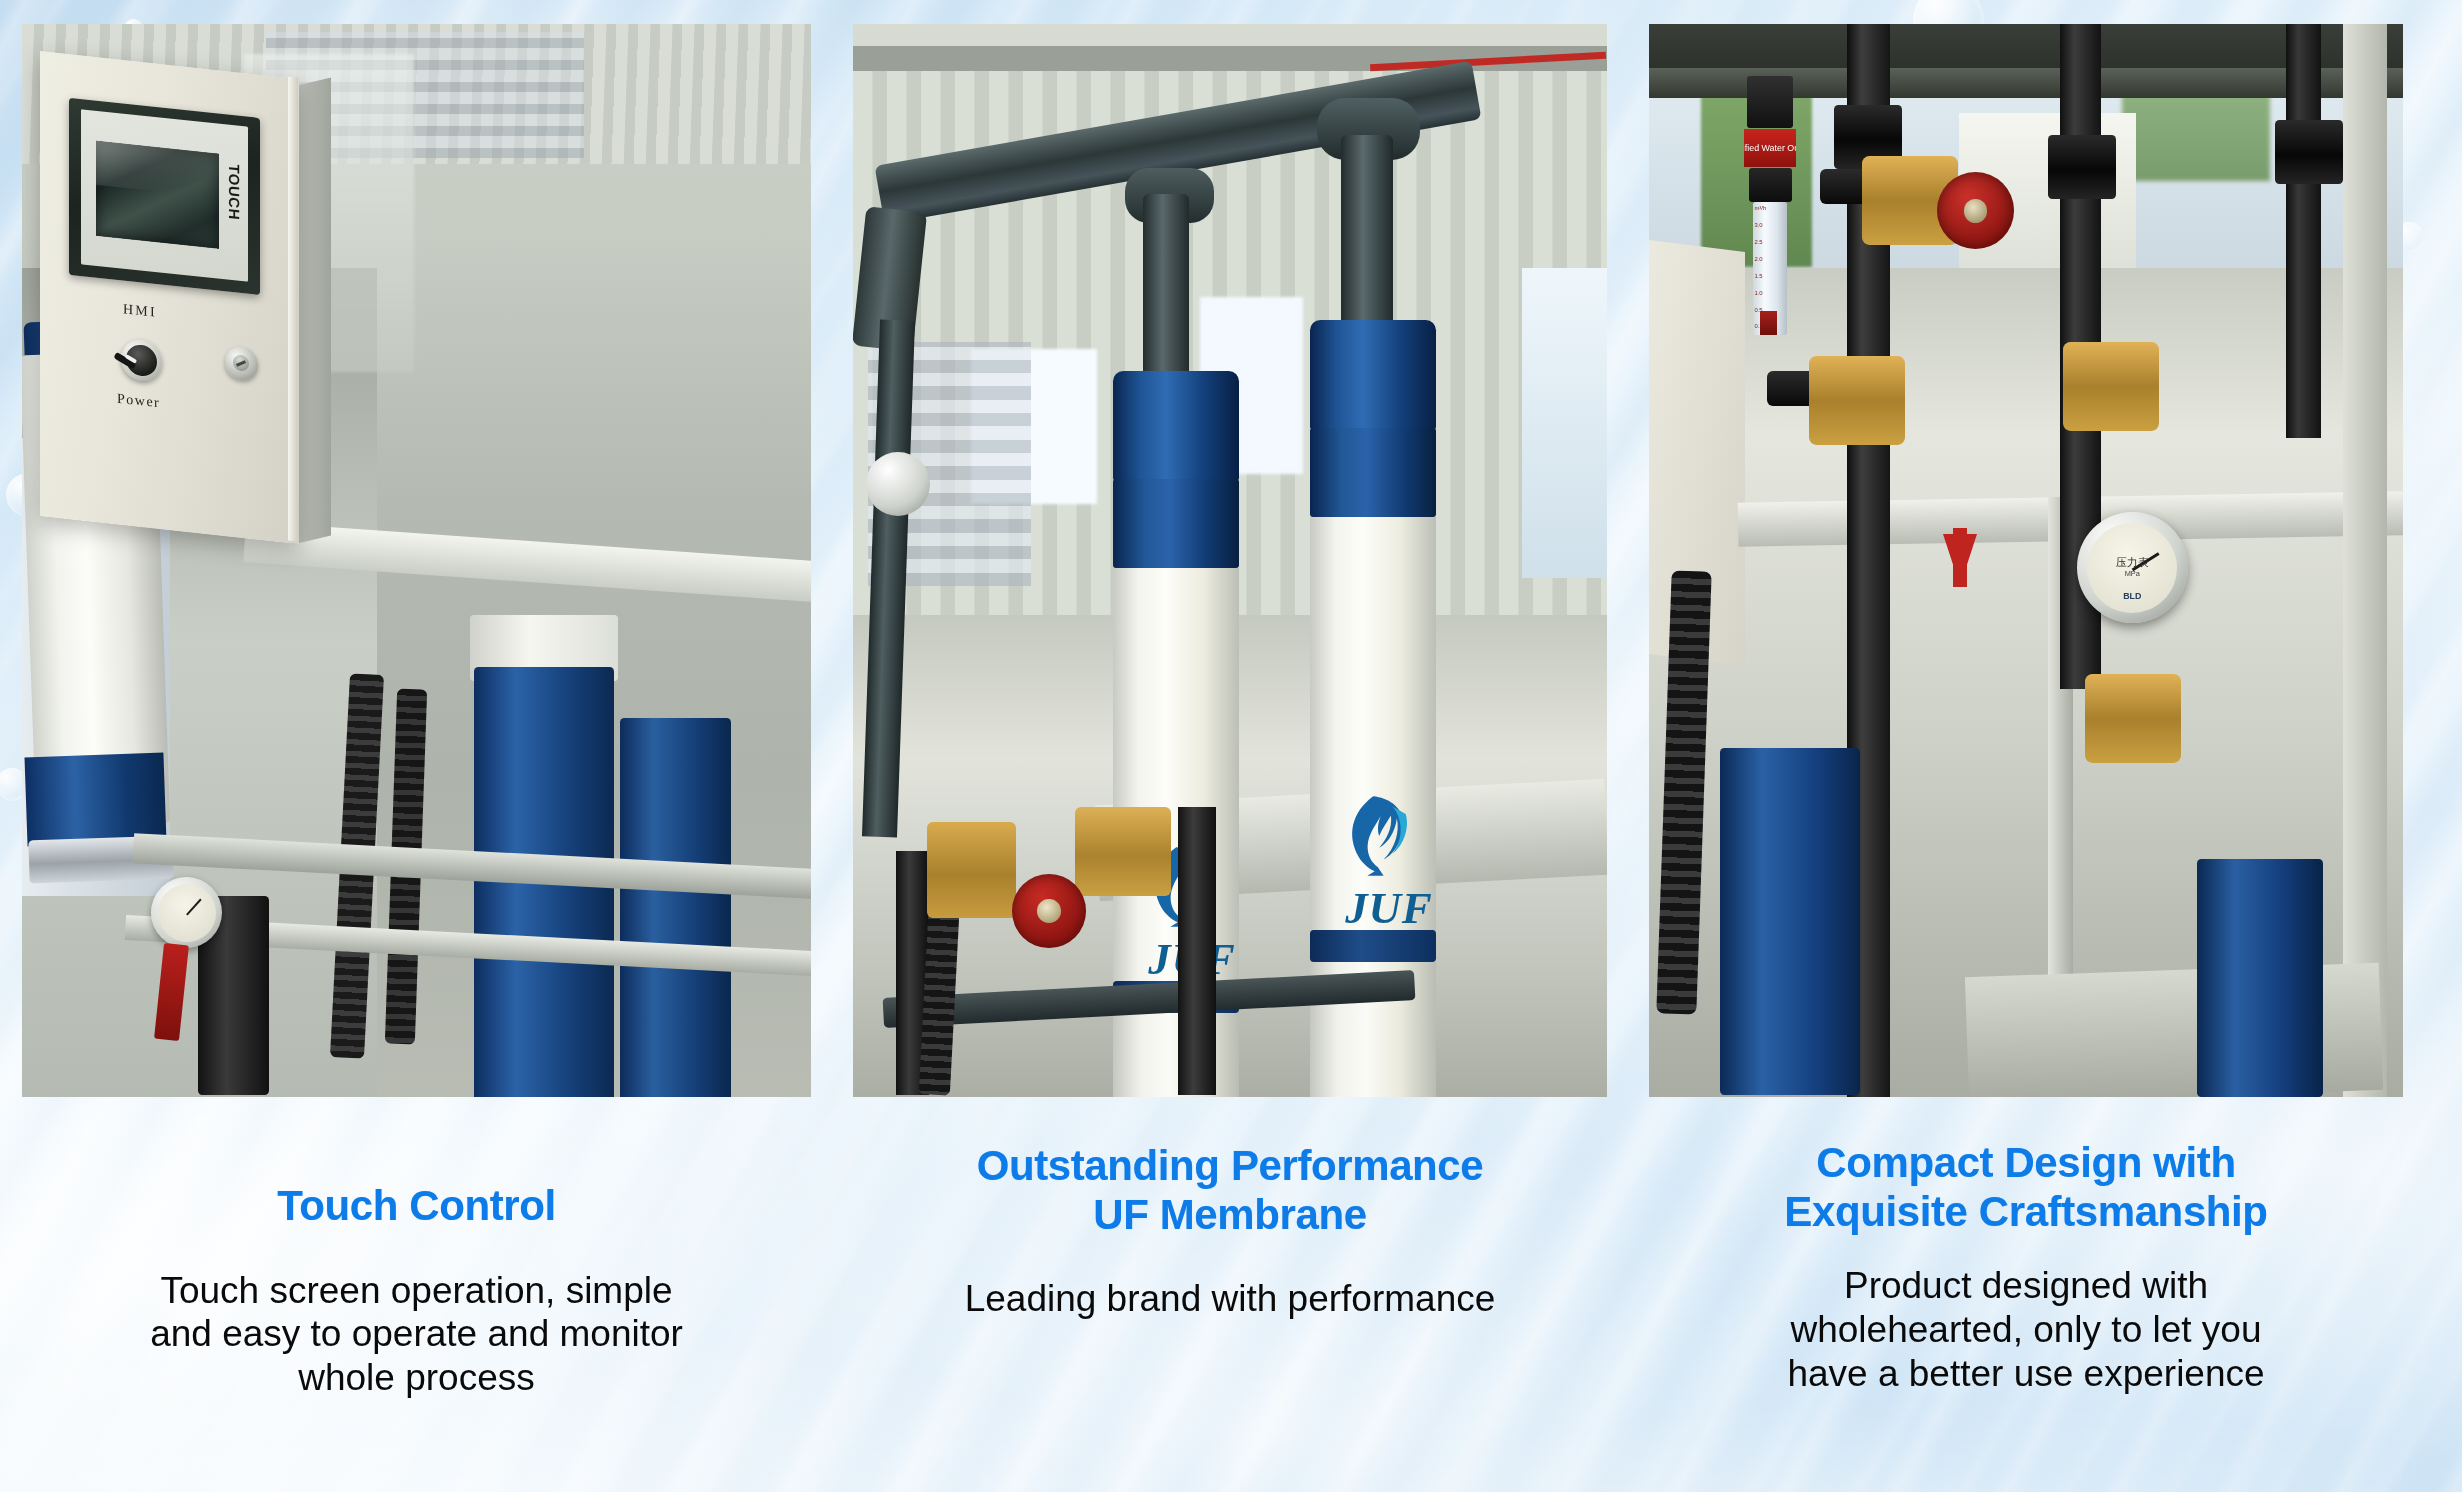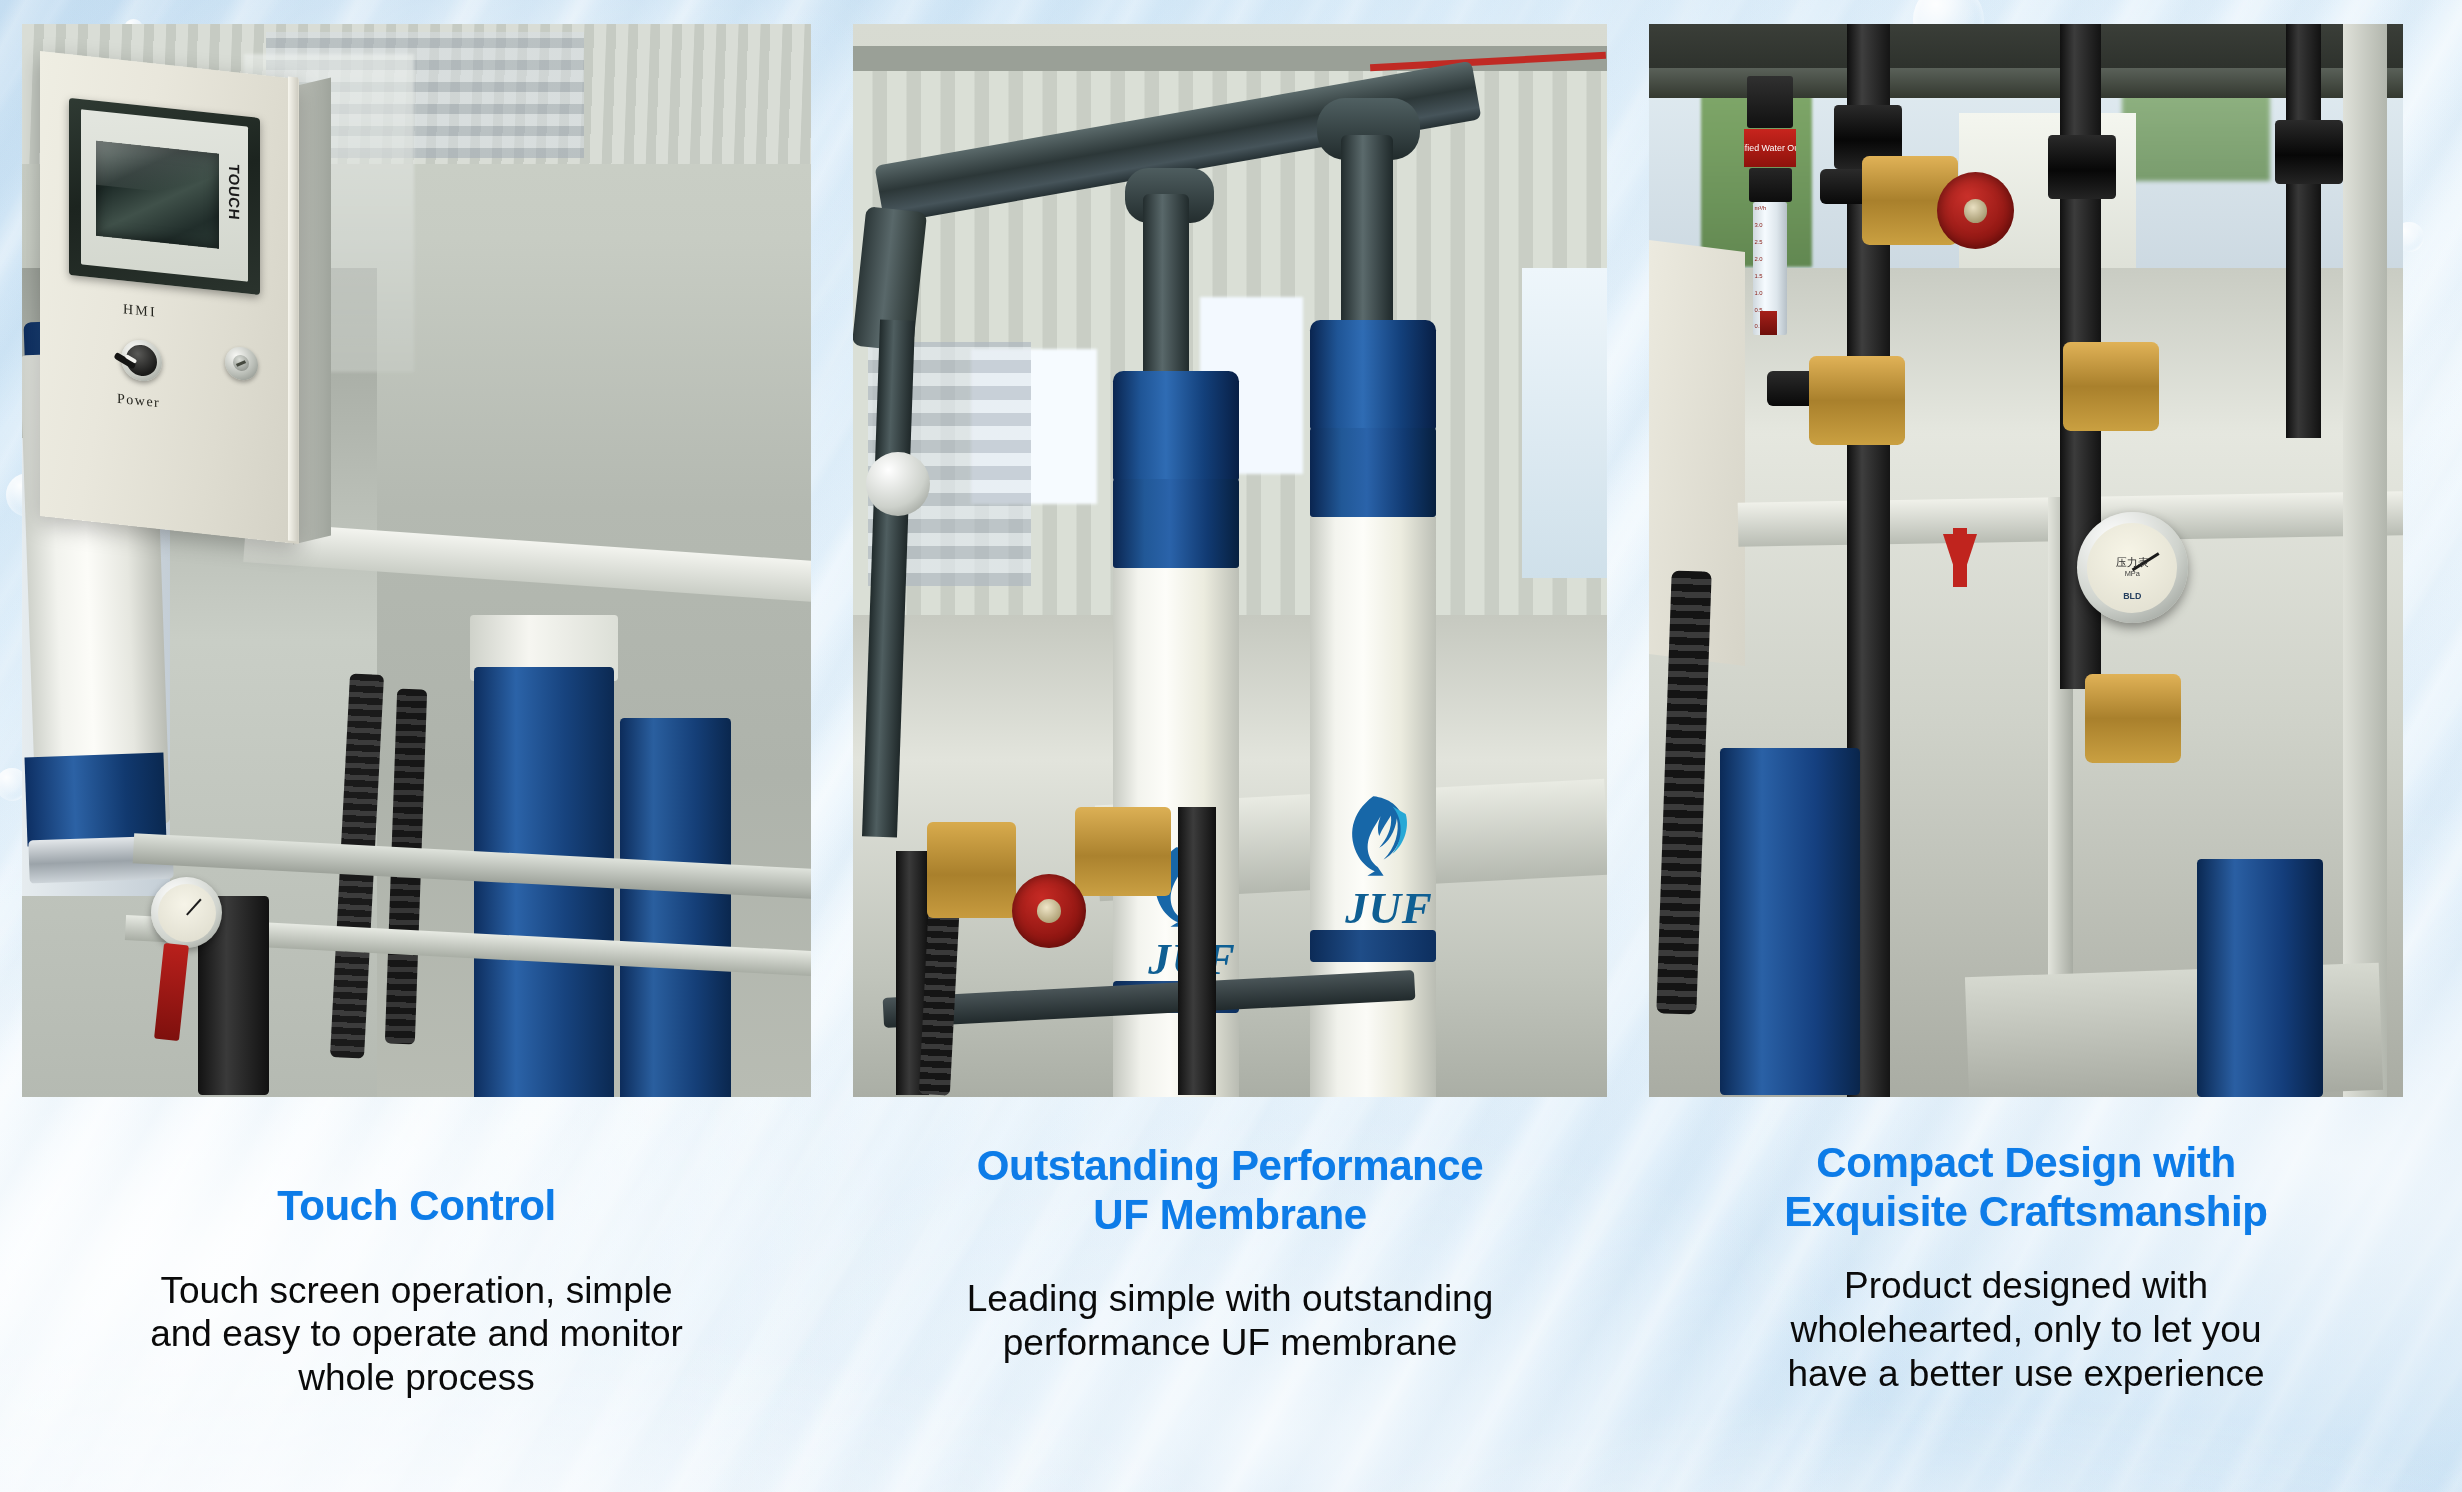--- a/index.html
+++ b/index.html
@@ -558,22 +558,21 @@
         <div>whole process</div>
       </div>
     </div>
 
     <div class="cap c2">
       <div class="cap-title">
         <div>Outstanding Performance</div>
         <div>UF Membrane</div>
       </div>
       <div class="cap-body">
-        <div>Leading simple with outstanding</div>
-        <div>performance UF membrane</div>
+        <div>Leading brand with performance</div>
       </div>
     </div>
 
     <div class="cap c3">
       <div class="cap-title">
         <div>Compact Design with</div>
         <div>Exquisite Craftsmanship</div>
       </div>
       <div class="cap-body">
         <div>Product designed with</div>

